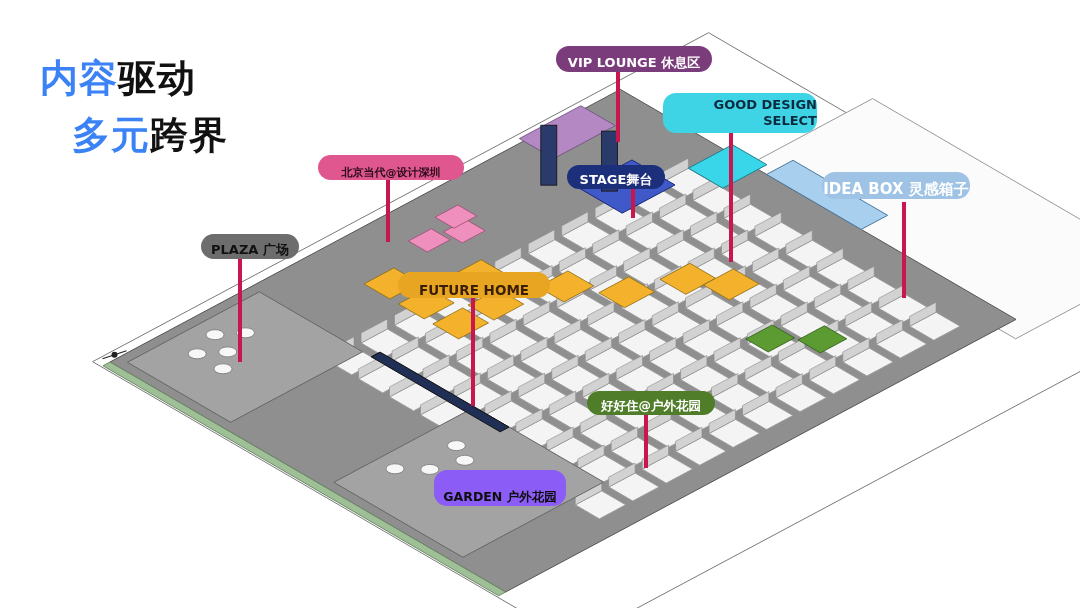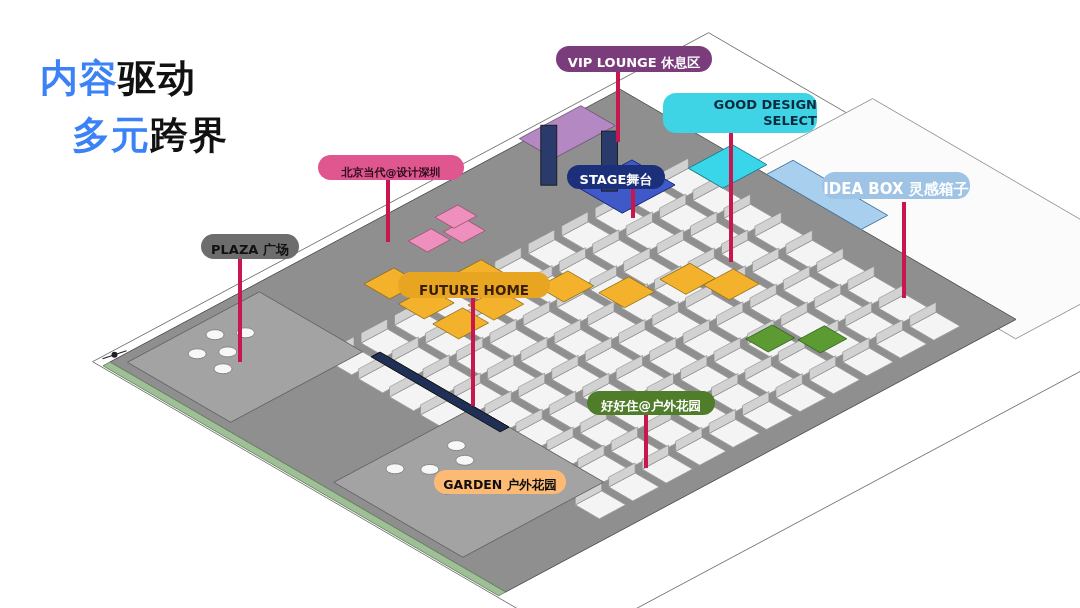--- a/index.html
+++ b/index.html
@@ -301,15 +301,15 @@
 </div>
 
 <div class="tag" style="left:398px; top:272px; width:152px; height:26px; background:#e8a521; color:#3a1f05; font-size:13.5px;">
   <span>FUTURE HOME</span>
 </div>
 
 <div class="tag" style="left:587px; top:391px; width:128px; height:24px; background:#4f7d2a; color:#ffffff; font-size:12.5px;">
   <span>好好住@户外花园</span>
 </div>
 
-<div class="tag" style="left:434px; top:470px; width:132px; height:24px; background:#fdba74; color:#0e0e0e; font-size:12.5px;">
+<div class="tag" style="left:434px; top:470px; width:132px; height:36px; background:#8b5cf6; color:#0e0e0e; font-size:12.5px;">
   <span>GARDEN 户外花园</span>
 </div>
 
 </body></html>

